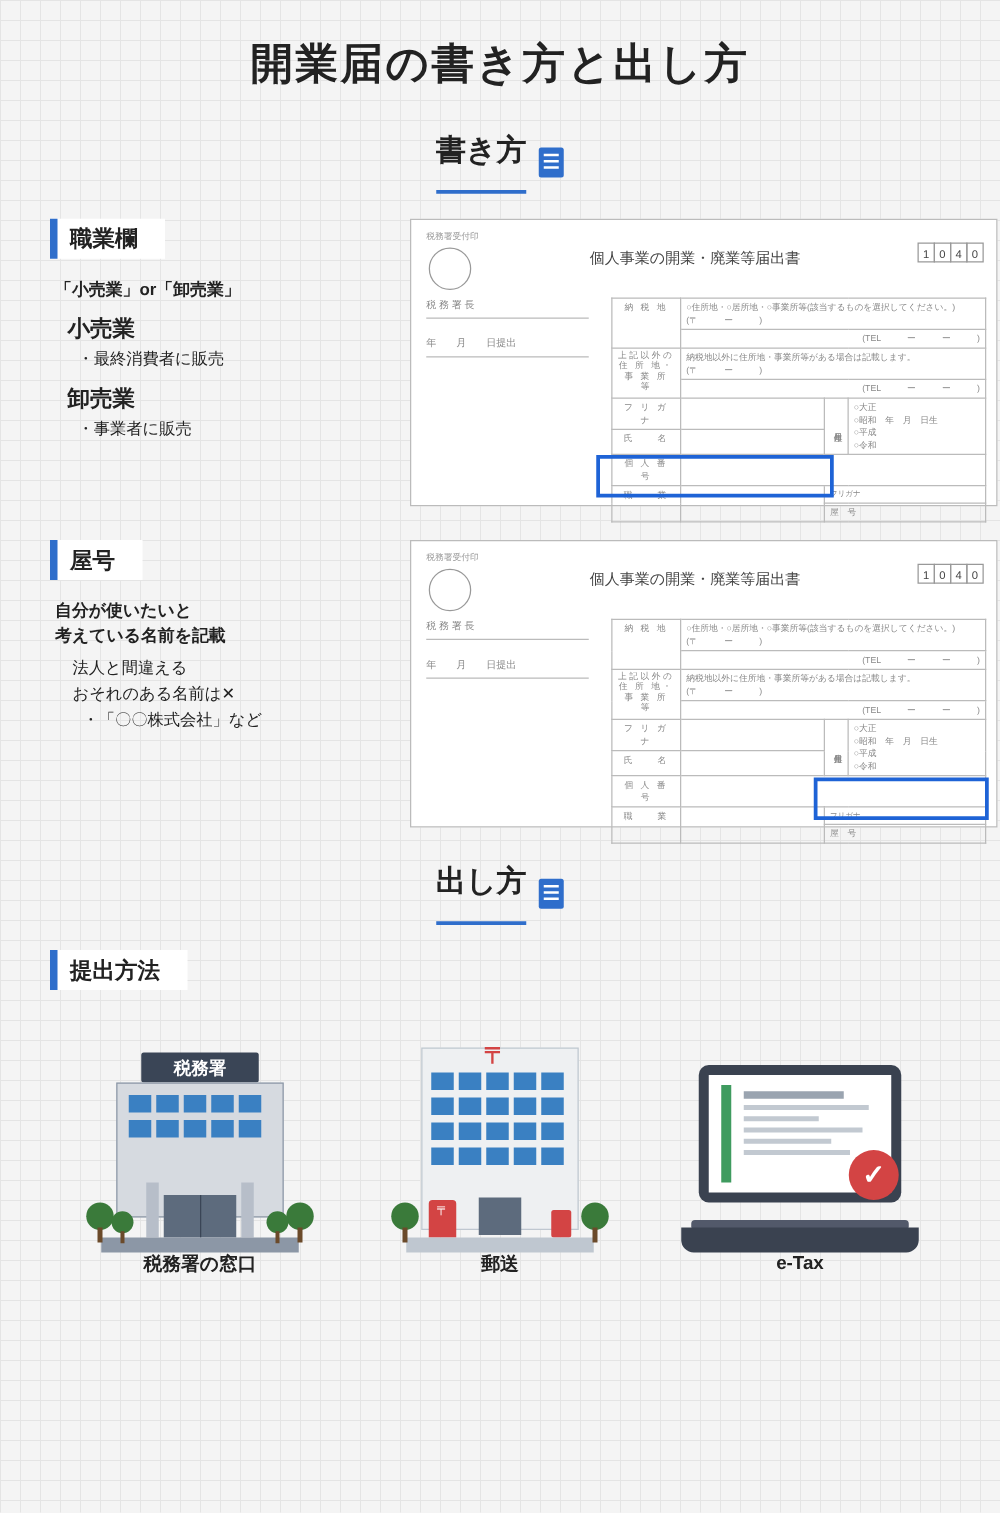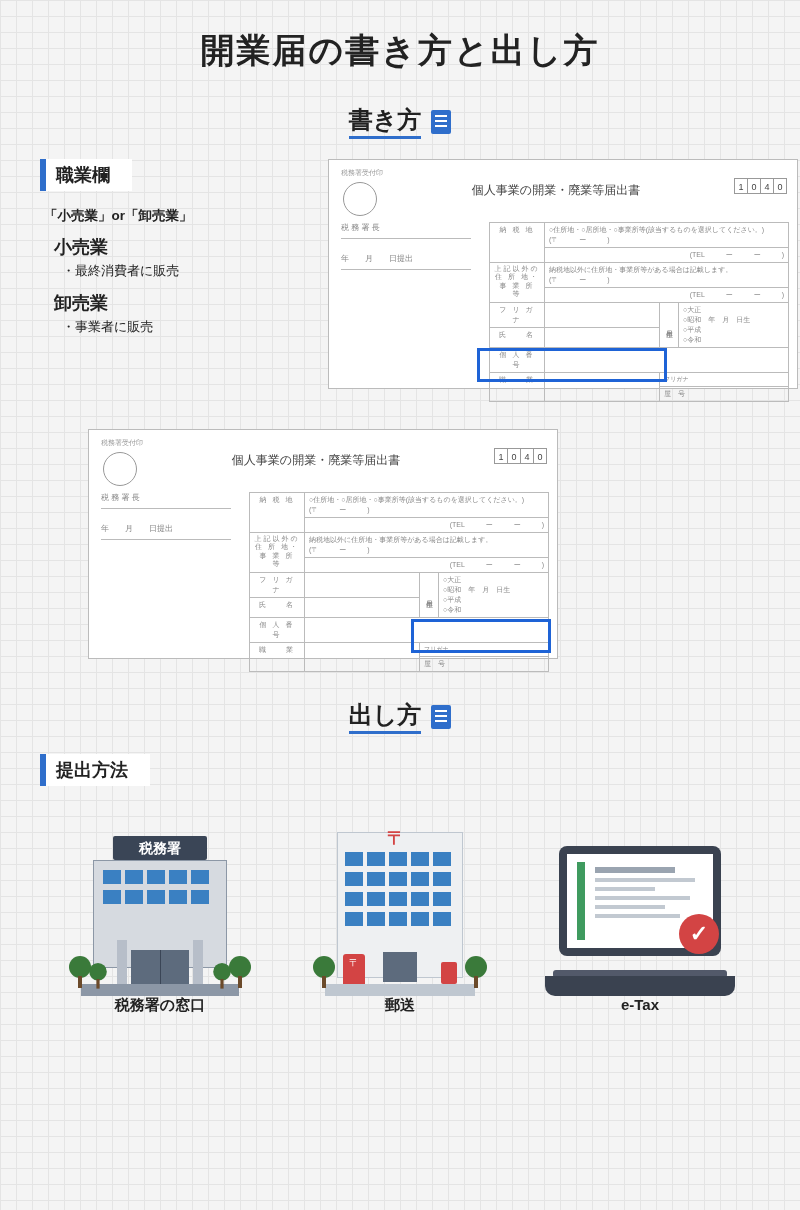--- a/index.html
+++ b/index.html
@@ -27,37 +27,37 @@
   display: flex;
   justify-content: center;
   align-items: center;
   gap: 10px;
   margin: 18px 0 20px 0;
 }
 .section-heading .txt {
   font-size: 24px;
   font-weight: 800;
   border-bottom: 3px solid #2f6ecb;
-  padding-bottom: 0;
+  padding-bottom: 16px;
 }
 .section-heading .doc-icon {
   width: 20px; height: 24px;
   background: #2f6ecb;
   border-radius: 2px;
   position: relative;
 }
 .section-heading .doc-icon::before {
   content:"";
   position:absolute;
   left:4px; top:5px;
   width:12px; height:2px;
   background:#fff;
   box-shadow: 0 5px 0 #fff, 0 10px 0 #fff;
 }
-.row { display:flex; gap:20px; margin-bottom:40px; align-items:flex-start; }
+.row { display:flex; gap:20px; margin-bottom:27px; align-items:flex-start; }
 .left-col { width: 220px; flex:0 0 220px; }
 .right-col { flex:1;padding-left:48px; }
 .tag {
   display:inline-block;
   background:#fff;
   border-left:6px solid #2f6ecb;
   font-size:18px;
   font-weight:800;
   padding:4px 22px 4px 10px;
   margin-bottom:12px;
@@ -223,20 +223,28 @@
             </tr>
       </tbody>
         </table>
       <div class="highlight" style="left:148px; bottom:6px; width:190px; height:34px;"></div>
     </div>
   </div>
 </div>
 
 
 <div class="row">
+  <div class="left-col">
+    <div class="tag">屋号</div>
+    <div class="subhead">自分が使いたいと</div>
+    <div class="subhead" style="margin-top:-4px;">考えている名前を記載</div>
+    <div class="desc2">法人と間違える</div>
+    <div class="desc2">おそれのある名前は✕</div>
+    <div class="desc2" style="margin-left:26px;">・「〇〇株式会社」など</div>
+  </div>
   <div class="right-col">
     <div class="form-box" style="height:230px;">
       <div style="font-size:7px;color:#999;margin-left:2px;">税務署受付印</div>
       <div class="form-header">
         <div class="form-stamp"></div>
         <div class="form-title">個人事業の開業・廃業等届出書</div>
         <div class="form-code">
           <div>1</div>
             <div>0</div>
             <div>4</div>

